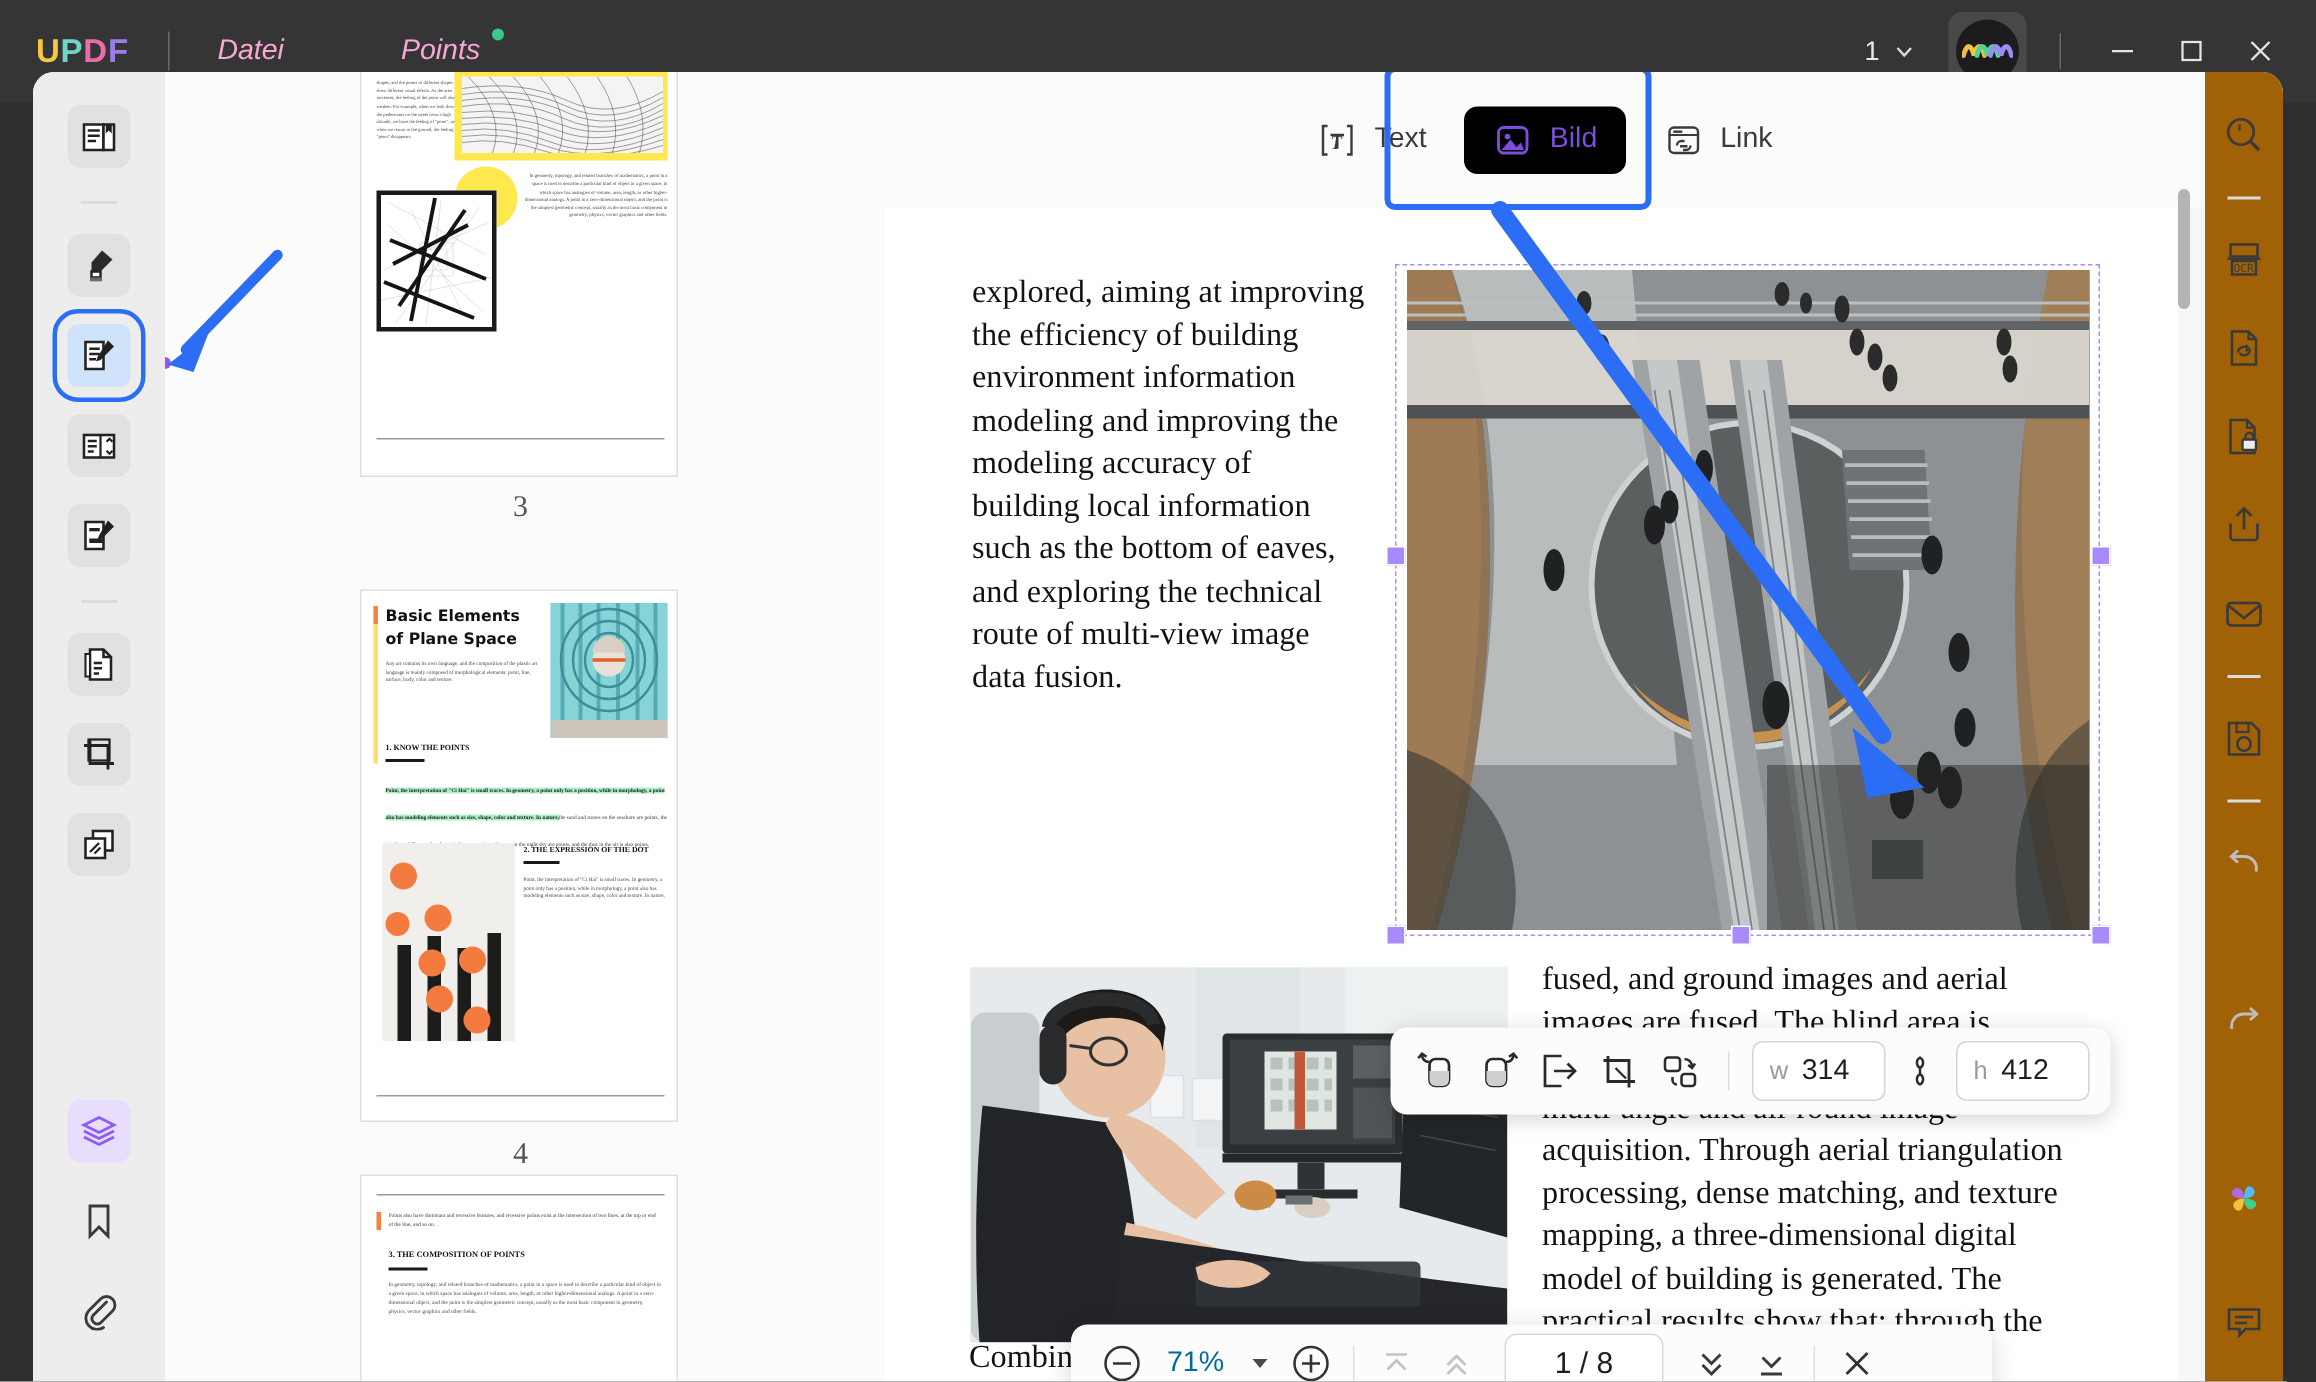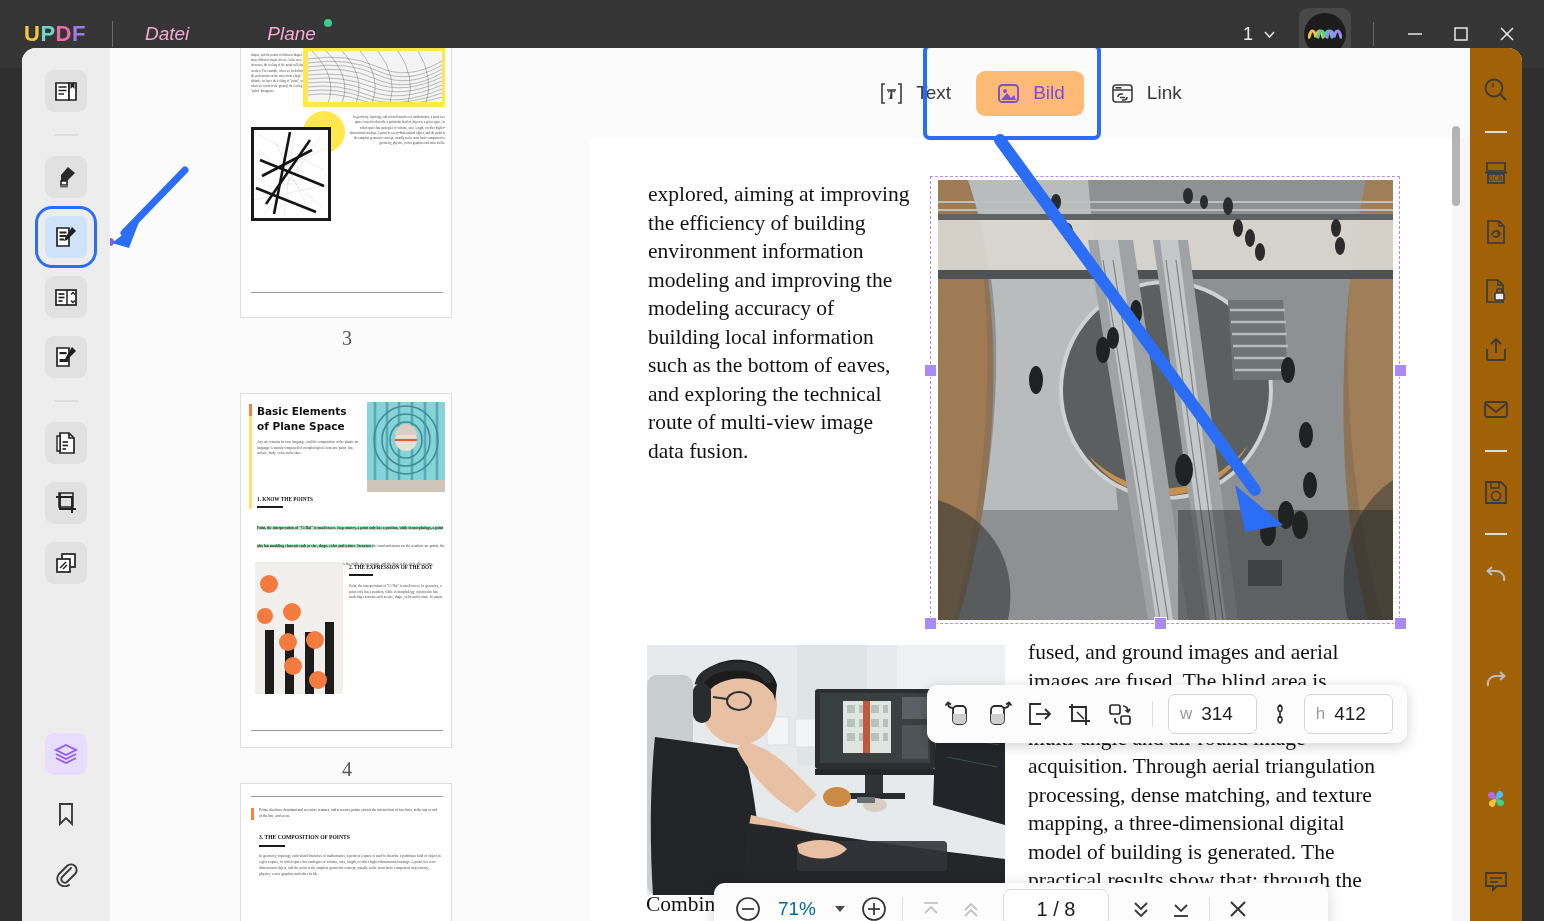--- a/index.html
+++ b/index.html
@@ -118,21 +118,21 @@
   }
   #topbar {
     position:absolute; left:0; top:0; width:880px; height:90px;
     background:#fbfbfb; display:flex; align-items:center; justify-content:center;
     gap:6px; z-index:30;
   }
   .ttab {
     display:flex; align-items:center; gap:11px; padding:9px 19px;
     border-radius:9px; font-size:19px; color:#3b3b3b;
   }
-  .ttab.active { background:#fdba74; color:#7c4ddd; }
+  .ttab.active { background:#000000; color:#7c4ddd; }
   #bild-highlight {
     position:absolute; left:333px; top:-4px; width:178px; height:96px;
     border:4px solid #2b6ef5; border-radius:7px; z-index:40; pointer-events:none;
   }
   #docpage {
     position:absolute; left:0; top:90px; width:862px; height:783px;
     background:#fff;
   }
   .doctext {
     position:absolute; font-family:"Liberation Serif", serif;
@@ -231,21 +231,21 @@
 </head>
 <body>
 
 <div id="titlebar">
   <div id="logo">
     <span class="l1">U</span><span class="l2">P</span><span class="l3">D</span><span class="l4">F</span>
   </div>
   <div class="tb-div"></div>
   <div class="tb-menu">Datei</div>
   <div class="tb-menu m2">
-    <span>Plane</span>
+    <span>Points</span>
     <span class="greendot"></span>
   </div>
 
 
   <div id="tb-right">
     <div id="pagecount">
       <span>1</span>
       <svg width="15" height="15" viewBox="0 0 15 15">
           <polyline points="3,5 7.5,10 12,5" fill="none" stroke="#dcdcdc" stroke-width="1.6"></polyline>
         </svg>

